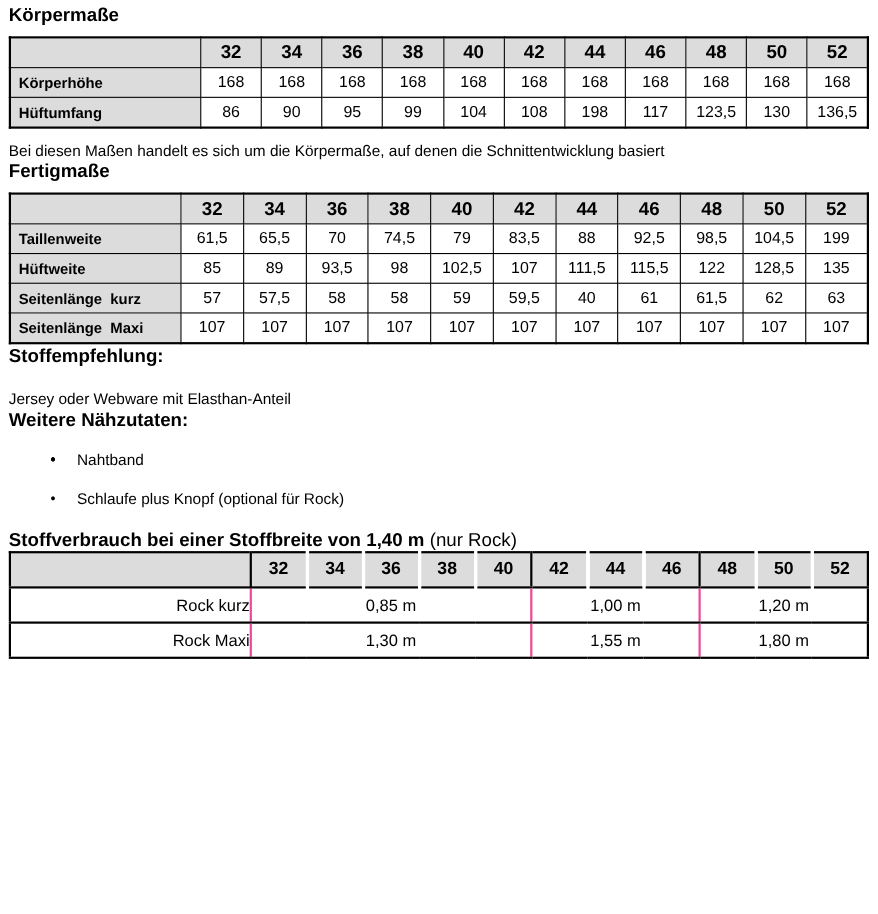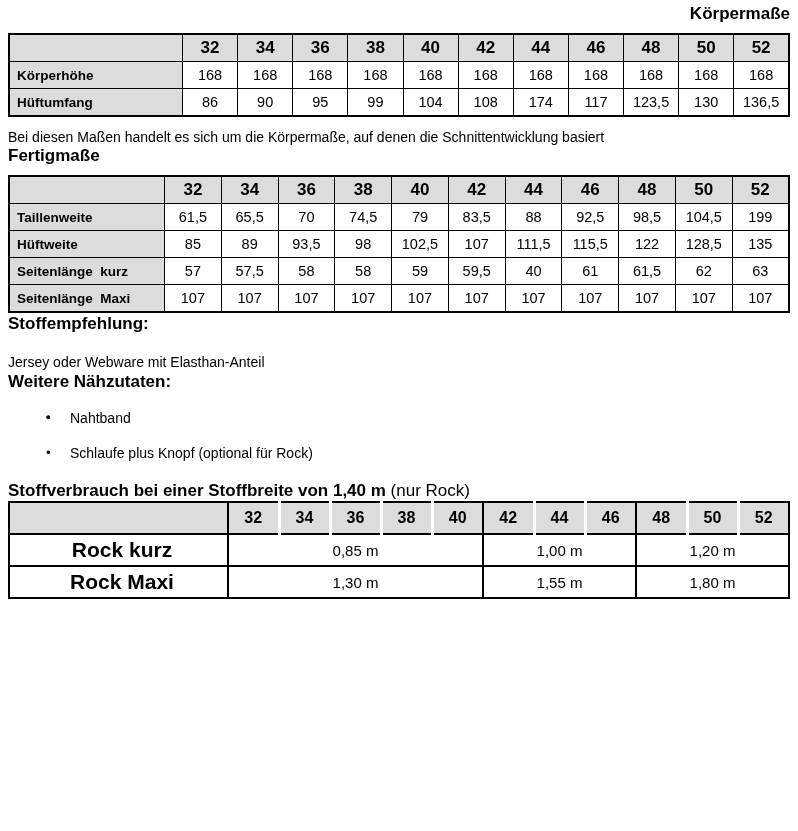--- a/index.html
+++ b/index.html
@@ -13,21 +13,21 @@
   }
 
   h1.sec { font-size: 17px; font-weight: bold; margin: 0; line-height: 20px; }
   h2.sec { font-size: 17px; font-weight: bold; margin: 0; line-height: 21px; }
   h2.sec .normal { font-weight: normal; }
 
   p.note  { font-size: 14px; font-weight: normal; margin: 12px 0 0 0; line-height: 17px; }
   p.body  { font-size: 14px; font-weight: normal; margin: 20px 0 0 0; line-height: 17px; }
 
   .mt-fertig   { margin-top: 23px; margin-bottom: 9px; }
-  .mt-koerper  { margin-bottom: 9px; text-align: right; }
+  .mt-koerper  { margin-bottom: 9px; }
   .mt-stoffemp { margin-top: 36px; }
   .mt-naehzut  { margin-top: 34px; }
   .mt-verbrauch{ margin-top: 18px; margin-bottom: 3px; }
 
   
   table.mtable {
     border-collapse: collapse;
     table-layout: fixed;
     width: 782px;
     border: 2px solid #000;
@@ -82,32 +82,32 @@
     font-size: 16px;
     font-weight: bold;
     text-align: center;
     height: 30px;
     border-left: 3px solid #fff;
     border-bottom: 2px solid #000;
   }
   table.ftable thead th.size-header.group-start { border-left: 2px solid #000; }
   table.ftable tbody th.row-label {
     background: #fff;
-    font-size: 21px;
-    font-weight: bold;
-    text-align: center;
+    font-size: 15px;
+    font-weight: normal;
+    text-align: right;
     padding-left: 7px;
     height: 30px;
     border-bottom: 2px solid #000;
   }
   table.ftable tbody td.value-cell {
     background: #fff;
     font-size: 15px;
     text-align: center;
-    border-left: 2px solid #000000;
+    border-left: 2px solid #ec4899;
     border-bottom: 2px solid #000;
   }
 
   
   ul.blist { list-style: none; margin: 12px 0 0 0; padding: 0; }
   ul.blist li {
     font-size: 14px;
     line-height: 17px;
     margin: 0 0 18px 0;
     padding-left: 62px;
@@ -157,21 +157,21 @@
           <td class="value-cell">168</td>
         </tr>
         <tr>
           <th class="row-label">Hüftumfang</th>
           <td class="value-cell">86</td>
           <td class="value-cell">90</td>
           <td class="value-cell">95</td>
           <td class="value-cell">99</td>
           <td class="value-cell">104</td>
           <td class="value-cell">108</td>
-          <td class="value-cell">174</td>
+          <td class="value-cell">198</td>
           <td class="value-cell">117</td>
           <td class="value-cell">123,5</td>
           <td class="value-cell">130</td>
           <td class="value-cell">136,5</td>
         </tr>
       </tbody>
     </table>
   <p class="note">Bei diesen Maßen handelt es sich um die Körpermaße, auf denen die Schnittentwicklung basiert</p>
 </section>
 

